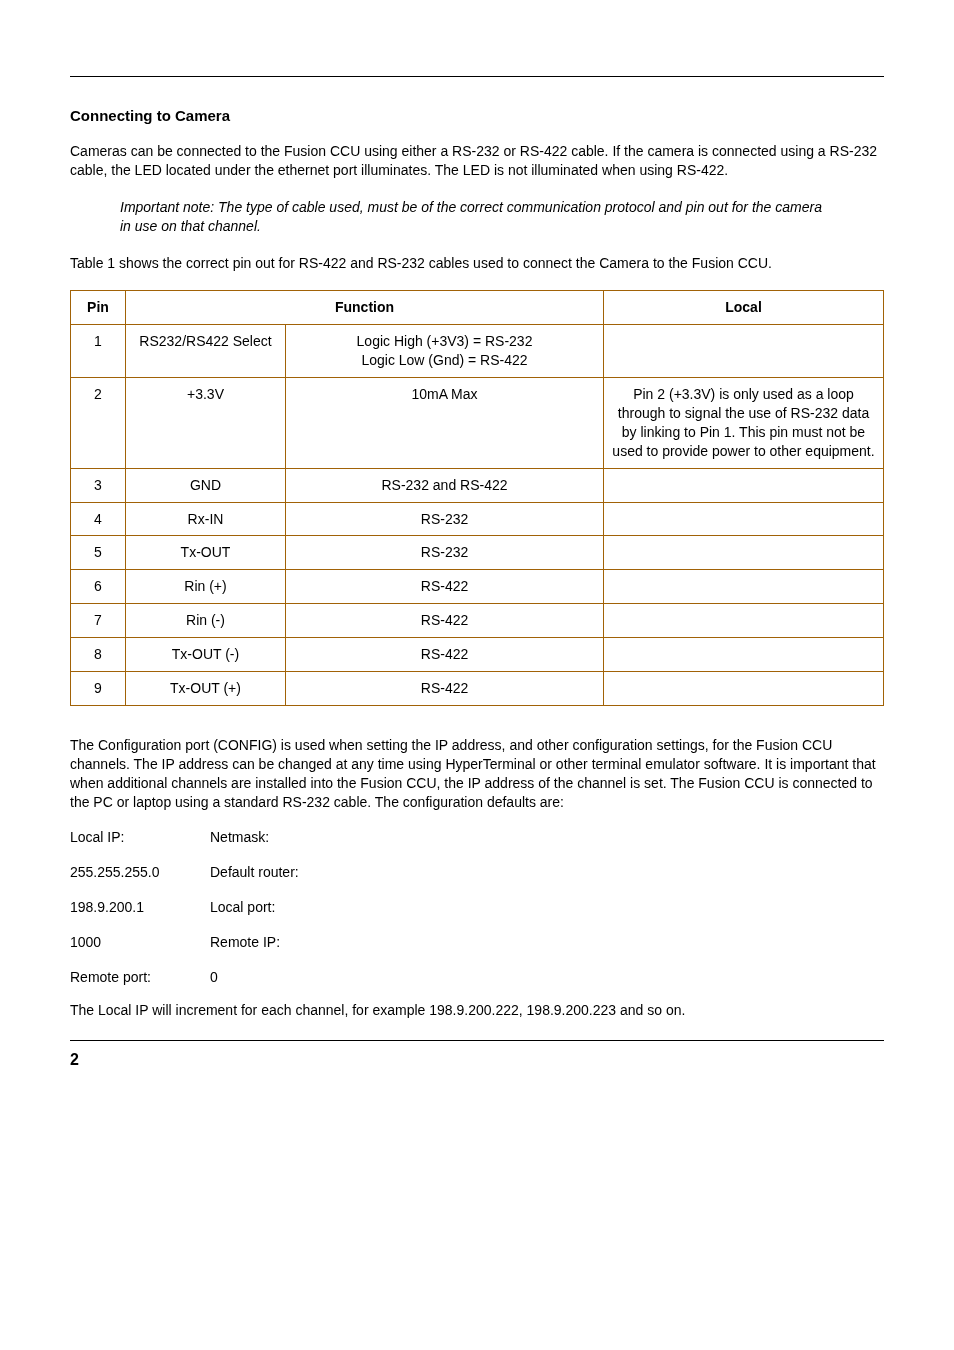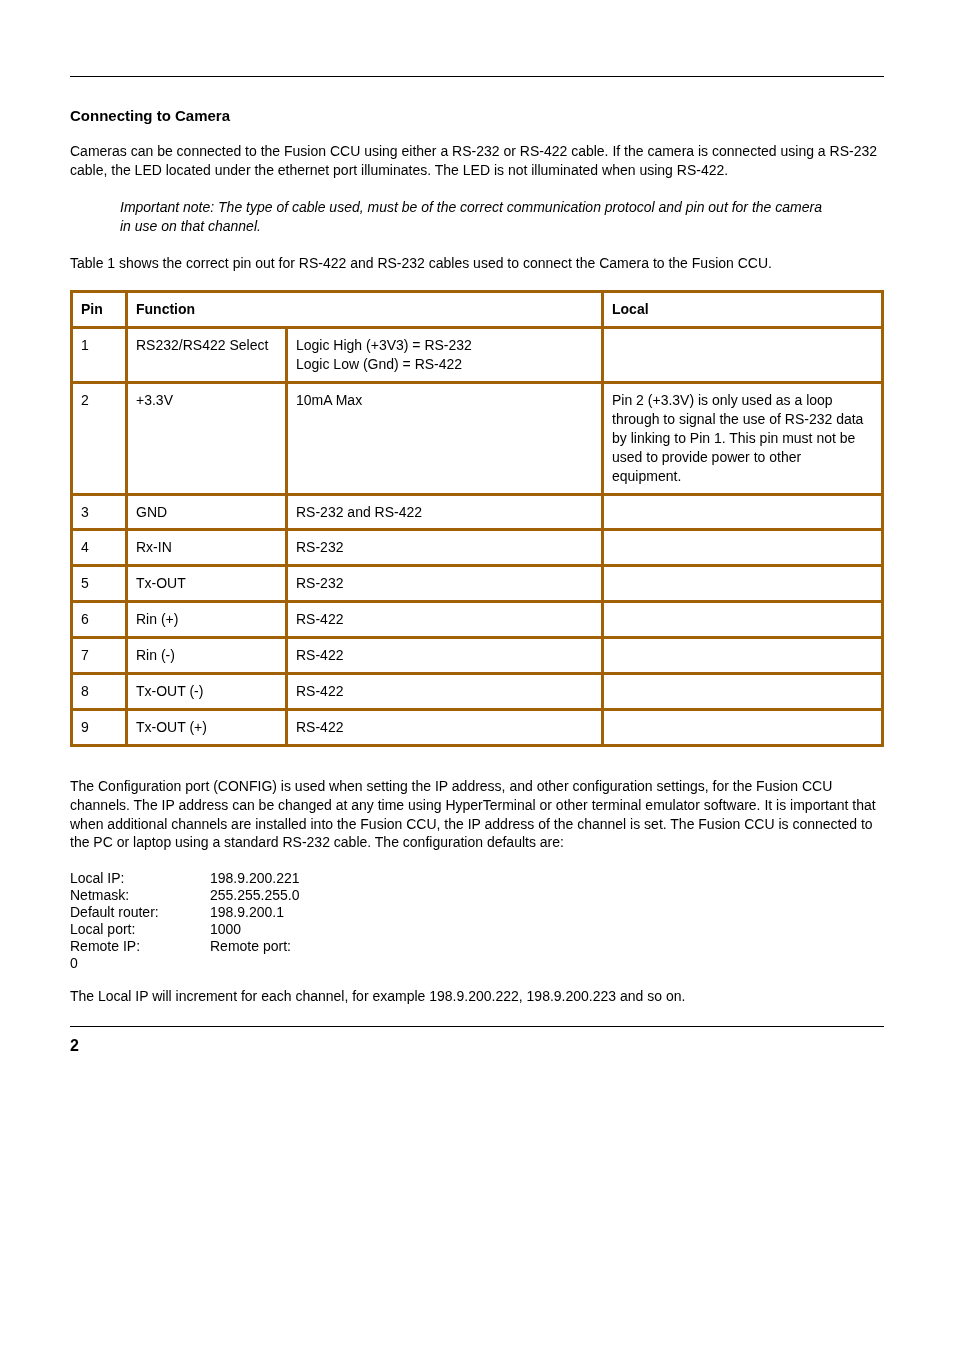--- a/index.html
+++ b/index.html
@@ -39,35 +39,35 @@
     font-weight: bold;
     margin: 0 0 8px 0;
   }
   table {
     border-collapse: collapse;
     width: 100%;
     font-size: 14px;
     margin-bottom: 30px;
   }
   th, td {
-    border: 3px solid #a16207;
+    border: 1px solid #a16207;
     padding: 7px 8px;
-    text-align: left;
+    text-align: center;
     vertical-align: top;
     line-height: 1.35;
   }
   th { font-weight: bold; }
   .col-pin { width: 55px; }
   .col-func1 { width: 160px; }
   .col-func2 { width: auto; }
   .col-notes { width: 280px; }
   .defaults {
     display: grid;
     grid-template-columns: 140px auto;
-    row-gap: 1px;
+    row-gap: 19px;
     font-size: 14px;
     margin-bottom: 10px;
   }
   .page-num {
     font-size: 16px;
     font-weight: bold;
   }
 </style>
 </head>
 <body>
@@ -146,21 +146,20 @@
           <td class="col-func2" style="white-space: pre-line;">RS-422</td>
           <td class="col-notes"></td>
         </tr>
       </tbody>
   </table>
 
   <p>The Configuration port (CONFIG) is used when setting the IP address, and other configuration settings, for the Fusion CCU channels. The IP address can be changed at any time using HyperTerminal or other terminal emulator software. It is important that when additional channels are installed into the Fusion CCU, the IP address of the channel is set. The Fusion CCU is connected to the PC or laptop using a standard RS-232 cable. The configuration defaults are:</p>
 
   <div class="defaults" id="defaults-grid">
       <div>Local IP:</div>
-      <div>198.9.200.221</div>
       <div>Netmask:</div>
       <div>255.255.255.0</div>
       <div>Default router:</div>
       <div>198.9.200.1</div>
       <div>Local port:</div>
       <div>1000</div>
       <div>Remote IP:</div>
       <div>Remote port:</div>
       <div>0</div>
     </div>

